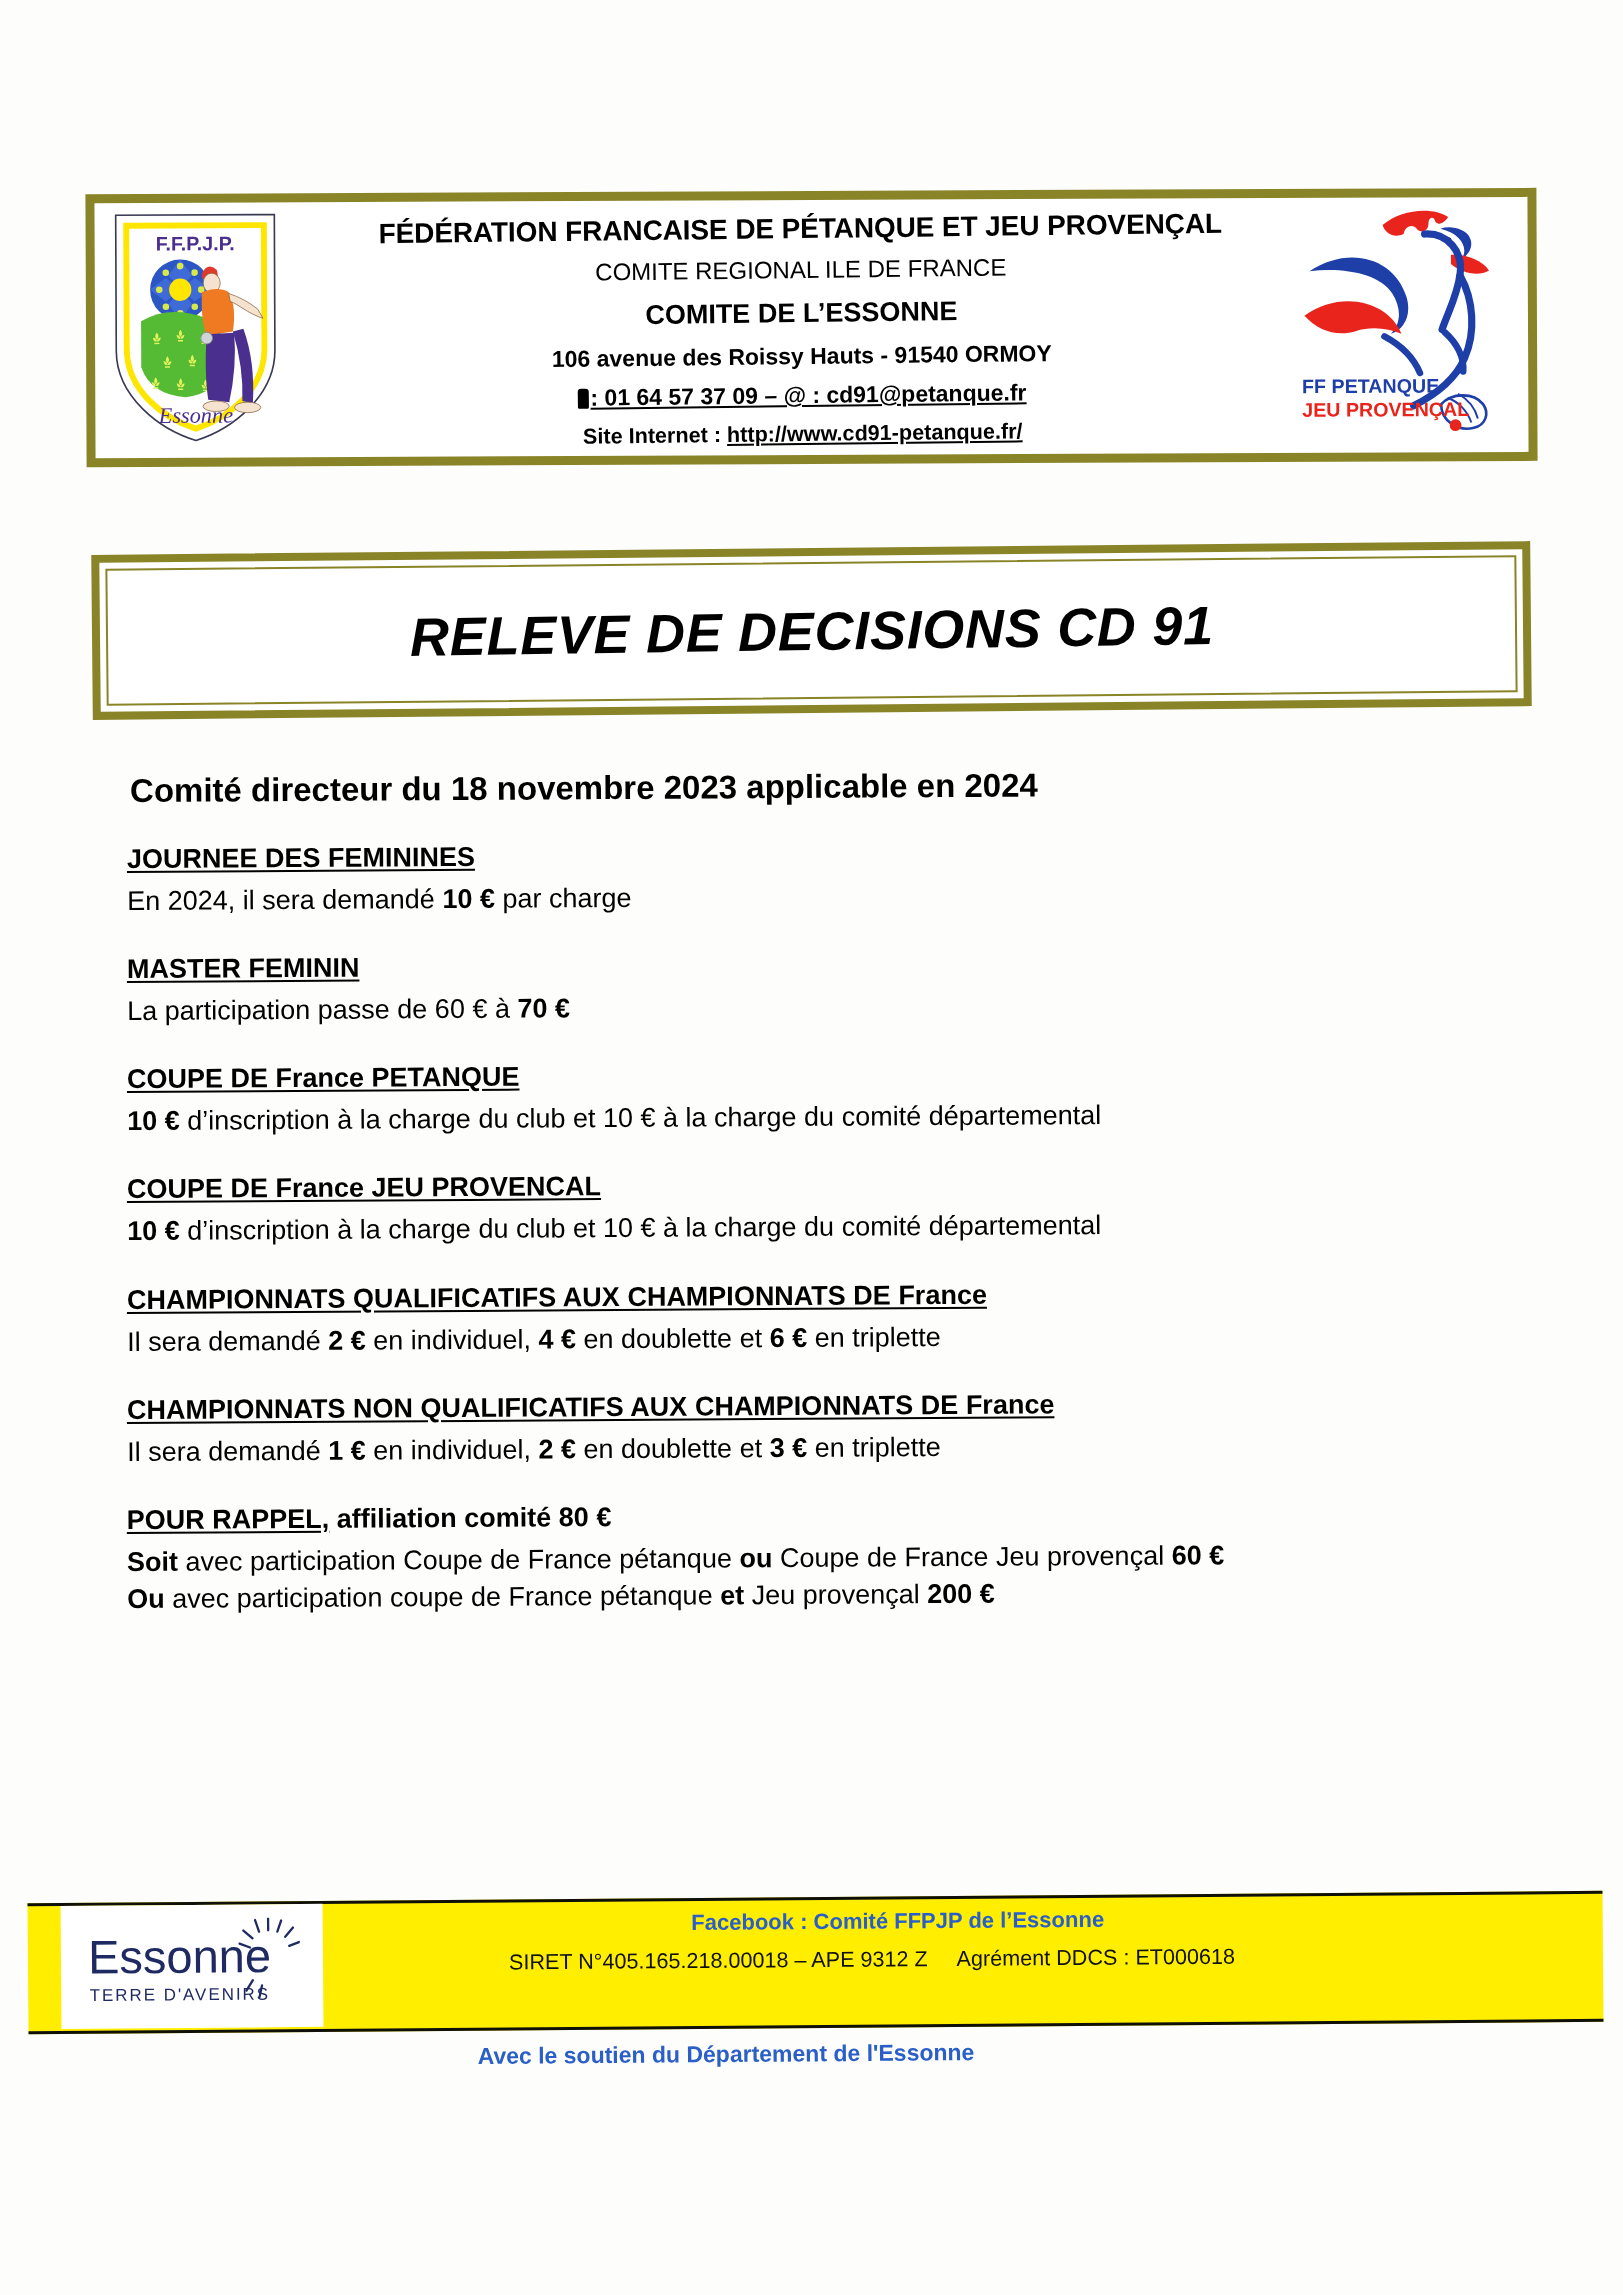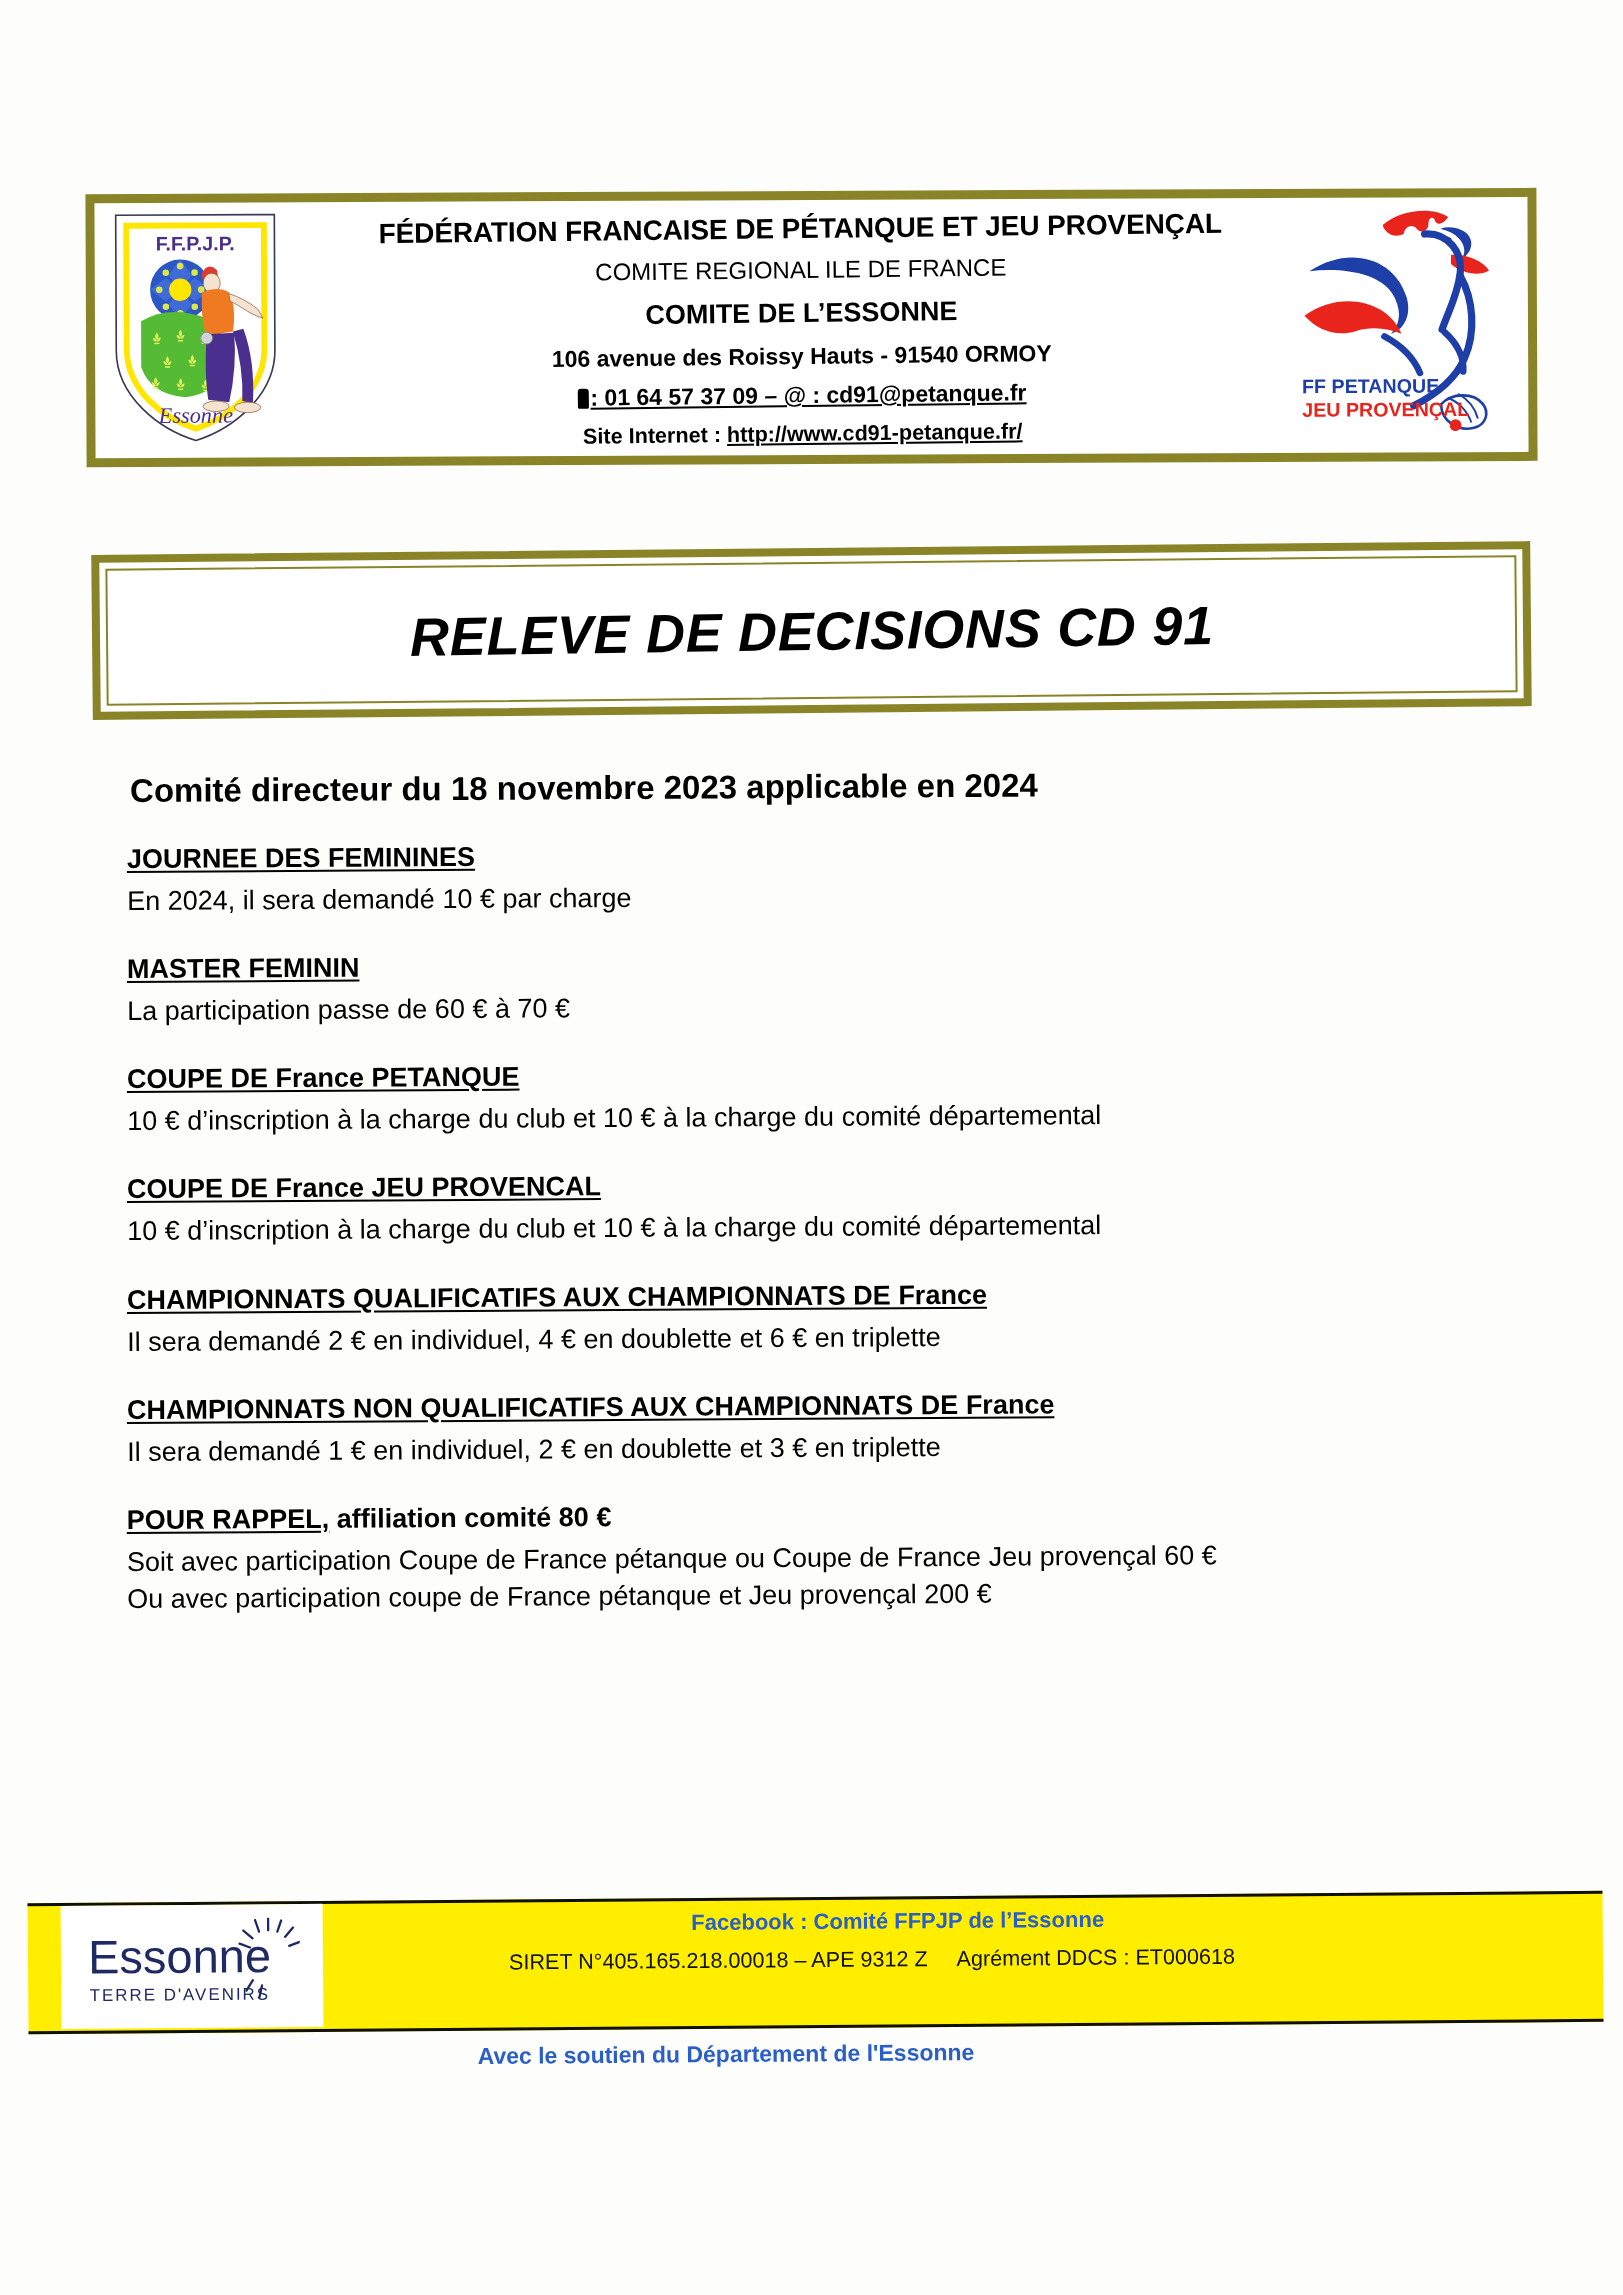--- a/index.html
+++ b/index.html
@@ -168,21 +168,21 @@
     text-decoration: underline;
     text-underline-offset: 3.3px;
     display: inline-block;
   }
   .section-body {
     font-size: 27px;
     font-weight: normal;
     margin-top: 7.9px;
     line-height: 1.38;
   }
-  .section-body b { font-weight: normal; }
+  .section-body b { font-weight: bold; }
   .section-body .line { display: block; }
 
   
   .footer-band {
     position: absolute;
     left: 27.5px;
     top: 1897px;
     width: 1575px;
     height: 131px;
     background: #ffee00;

